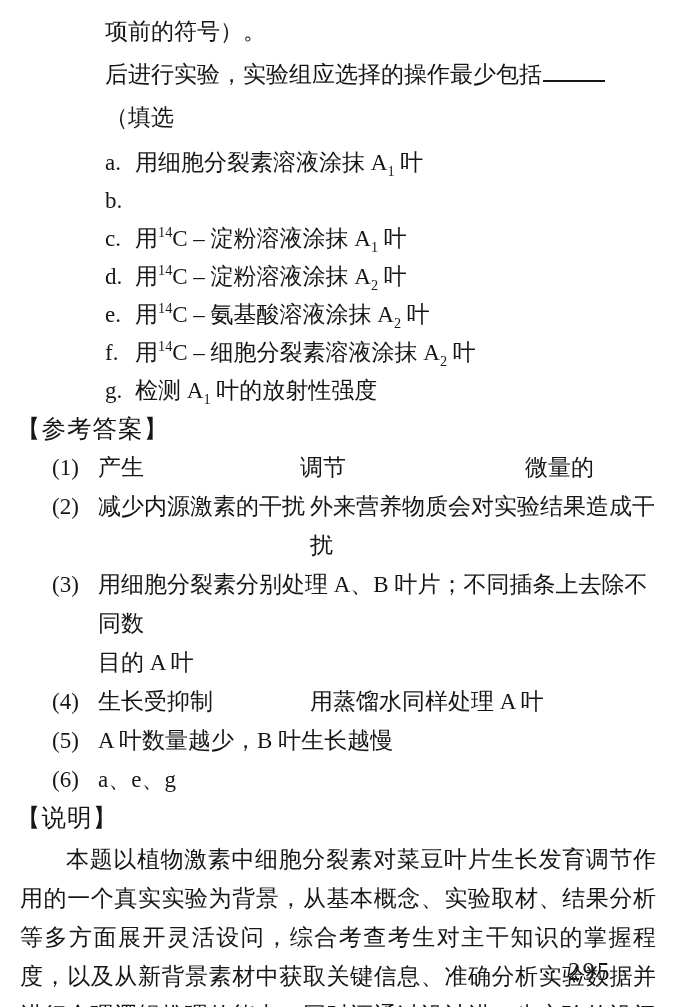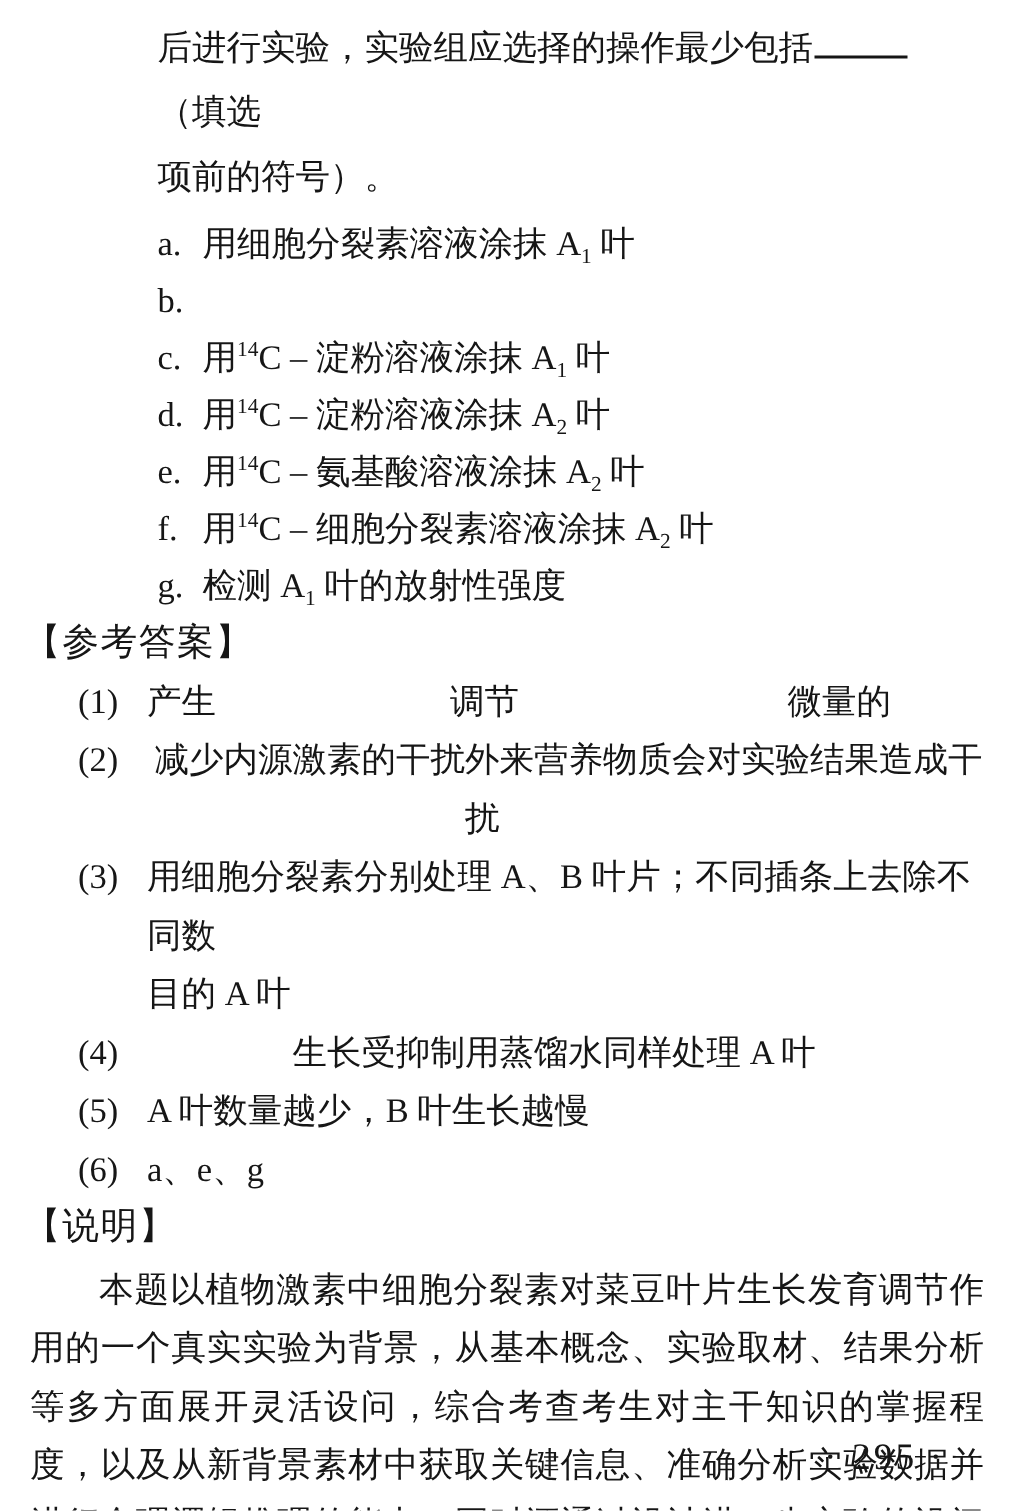--- a/index.html
+++ b/index.html
@@ -22,32 +22,32 @@
   .sub{font-size:0.62em;vertical-align:sub;line-height:0;}
   .section-header{
     margin:0 0 0 16px;font-weight:normal;font-size:24.5px;line-height:38px;
     font-family:"Liberation Sans","DejaVu Sans",sans-serif;
     letter-spacing:1px;
   }
   .answers{margin:0 20px 0 52px;}
   .ans-row{display:flex;line-height:39px;}
   .ans-num{width:46px;flex:none;}
   .col-w202{width:202px;flex:none;}
-  .col-w212{width:212px;flex:none;text-align:right;}
+  .col-w212{width:212px;flex:none;}
   .col-w225{width:225px;flex:none;}
   .ans-content{flex:1;}
   .explain{margin:3px 20px 0 20px;text-align:justify;text-indent:2em;line-height:39px;}
   .page-number{position:absolute;right:46px;top:958px;font-size:25px;letter-spacing:2px;}
 </style>
 </head>
 <body>
 
 <div class="question-block">
+  <div class="q-line">项前的符号）。</div>
   <div class="q-line"><span>后进行实验，实验组应选择的操作最少包括</span><span class="blank"></span><span>（填选</span></div>
-  <div class="q-line">项前的符号）。</div>
 </div>
 
 <div class="options">
   <div class="opt-row">
     <span class="opt-label">a.</span>
     <span><span>用细胞分裂素溶液涂抹 A</span><span class="sup"></span><span></span><span class="sub">1</span><span> 叶</span></span>
   </div>
   <div class="opt-row">
     <span class="opt-label">b.</span>
   </div>

